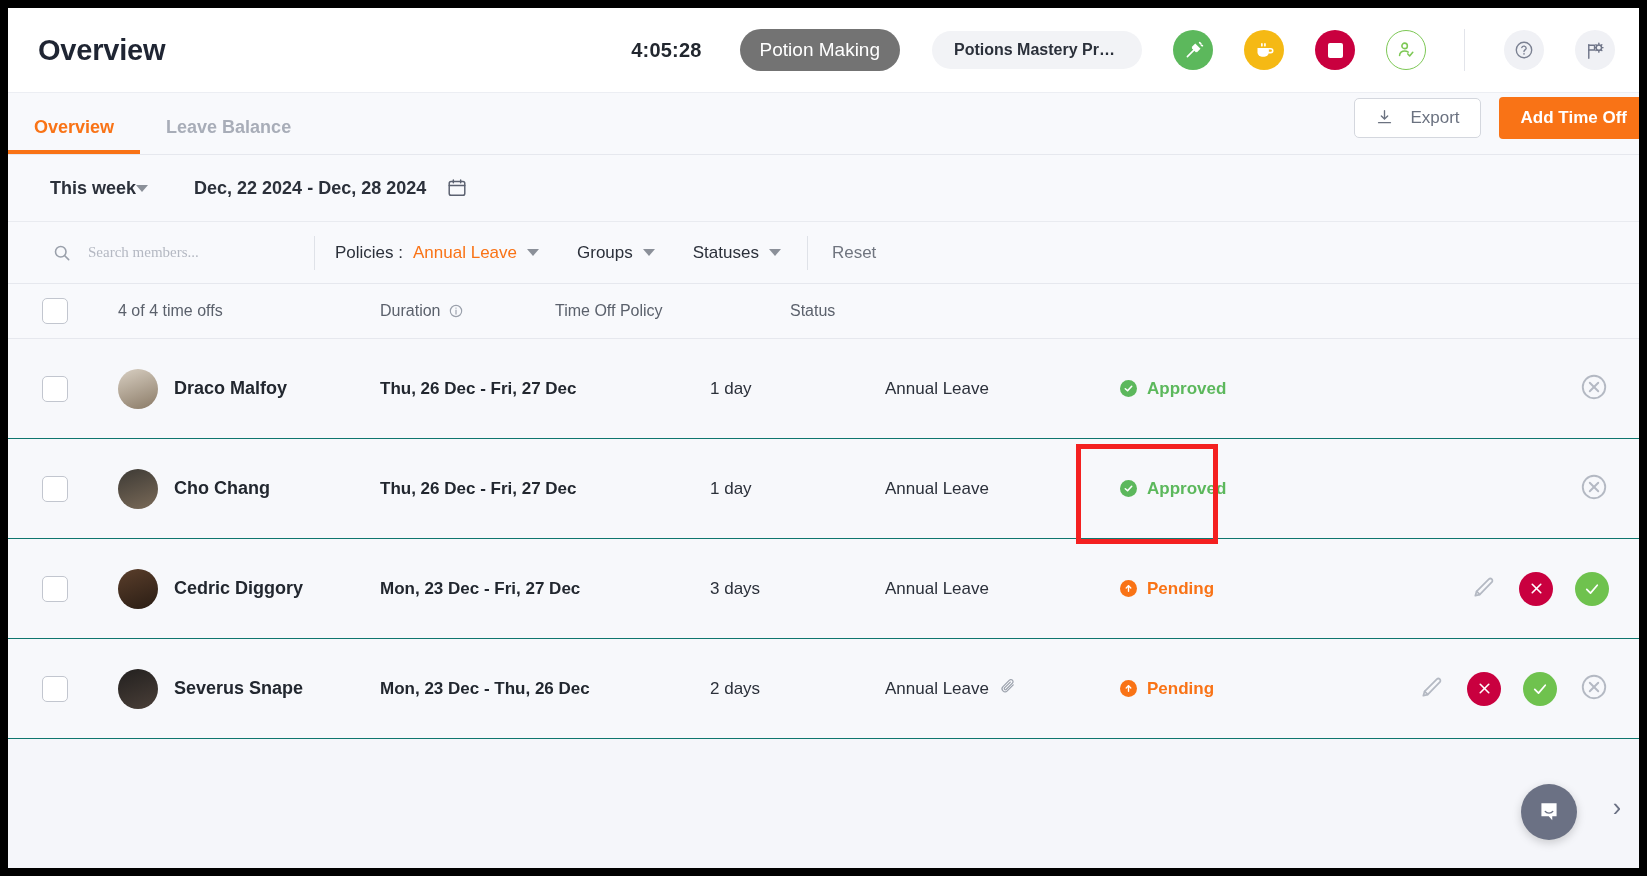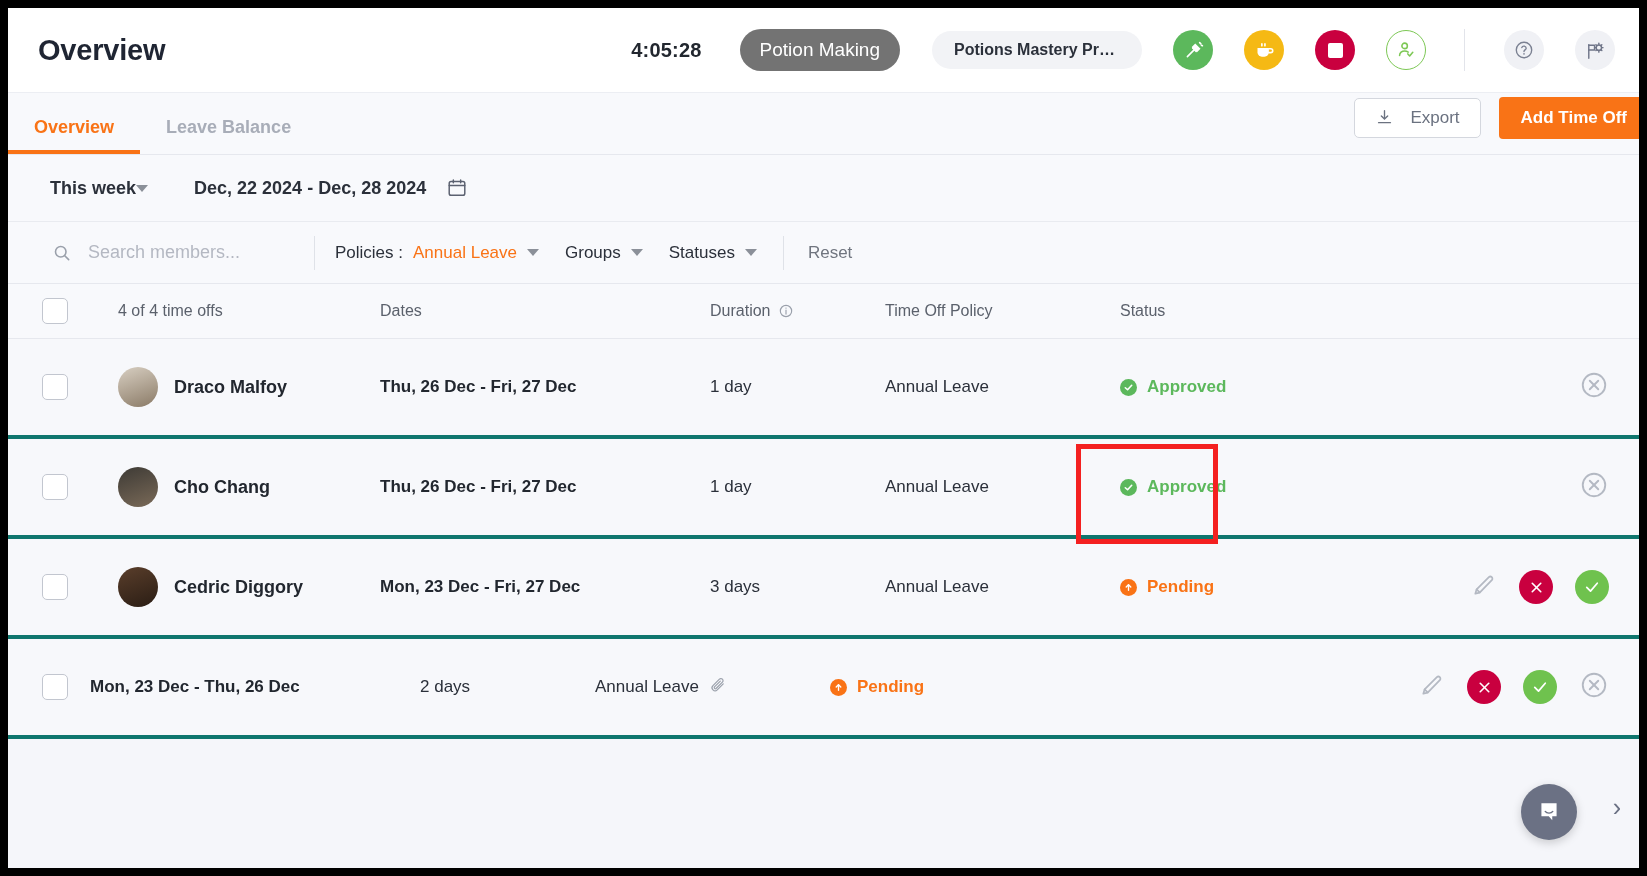--- a/index.html
+++ b/index.html
@@ -169,27 +169,27 @@
   .filterrow {
     height: 62px;
     display: flex; align-items: center;
     padding-left: 44px;
     background: #f8f9fc;
     border-top: 1px solid #e9ebf0;
   }
   .search-wrap { display: flex; align-items: center; gap: 16px; width: 262px; }
   .search-input {
     border: none; background: transparent; outline: none;
-    font-size: 18px; color: #1d4ed8;
-    font-family: Liberation Sans, sans-serif;
+    font-size: 15px; color: #1d4ed8;
+    font-family: Liberation Serif, serif;
     width: 210px;
   }
   .search-input::placeholder { color: #b4b8c2; }
   .sep-v { width: 1px; height: 34px; background: #dfe2e8; }
-  .filters { display: flex; align-items: flex-end; gap: 0; margin-left: 20px; }
+  .filters { display: flex; align-items: flex-end; gap: 12px; margin-left: 20px; }
   .filter-item {
     display: flex; align-items: center; gap: 10px;
     font-size: 17px; color: #2b303a;
     margin-right: 26px;
   }
   .filter-label { color: #2b303a; }
   .filter-value { color: #f97316; font-weight: normal; }
   .reset-link { font-size: 17px; color: #70757f; margin-left: 24px; }
 
   
@@ -198,21 +198,21 @@
     height: 56px;
     background: #f8f9fc;
     border-top: 1px solid #e6e8ee;
     border-bottom: 1px solid #e6e8ee;
     font-size: 16px; color: #5b616c;
   }
   .row {
     display: flex; align-items: center;
     height: 100px;
     background: #f7f8fb;
-    border-bottom: 4px solid #0f766e;
+    border-bottom: 1px solid #0f766e;
     position: relative;
   }
   .c-check { width: 82px; display: flex; justify-content: center; padding-left: 12px; }
   .cbox {
     width: 26px; height: 26px;
     border: 1.6px solid #c2c6cf;
     border-radius: 5px;
     background: #ffffff;
   }
   .c-name { width: 290px; display: flex; align-items: center; gap: 16px; padding-left: 28px; }
@@ -419,21 +419,20 @@
 
     <div class="sep-v"></div>
     <div class="reset-link">Reset</div>
   </div>
 
   <div class="thead">
     <div class="c-check">
       <div class="cbox"></div>
     </div>
     <div class="hd-name">4 of 4 time offs</div>
-    <div class="hd-dates">Dates</div>
     <div class="hd-dur">
       <span>Duration</span>
       <svg width="16" height="16" viewBox="0 0 24 24" fill="none" stroke="#9aa0ab" stroke-width="1.7">
         <circle cx="12" cy="12" r="8.5"></circle>
           <path d="M12 10.6 v6" stroke-linecap="round"></path>
         <circle cx="12" cy="7.6" r="1" fill="#9aa0ab" stroke="none"></circle>
       </svg>
     </div>
     <div class="hd-policy">Time Off Policy</div>
     <div class="hd-status">Status</div>
@@ -536,20 +535,24 @@
             <svg width="18" height="18" viewBox="0 0 24 24" fill="none" stroke="#ffffff" stroke-width="2.3" stroke-linecap="round" stroke-linejoin="round">
               <path d="M5 12.5 L10 17.5 L19 7"></path>
             </svg>
           </span>
         </div>
       </div>
       <div class="row">
         <div class="c-check">
           <div class="cbox"></div>
         </div>
+        <div class="c-name">
+          <div class="avatar" style="background:linear-gradient(160deg,#22201f 0%,#4a3f38 100%)"></div>
+          <span class="av-name">Severus Snape</span>
+        </div>
         <div class="c-dates">Mon, 23 Dec - Thu, 26 Dec</div>
         <div class="c-dur">2 days</div>
         <div class="c-policy">
           <span>Annual Leave</span>
           <span><svg width="18" height="18" viewBox="0 0 24 24" fill="none" stroke="#9aa0ab" stroke-width="1.6" stroke-linecap="round" stroke-linejoin="round">
               <path d="M19 10.5 l-8 8 a4 4 0 0 1 -5.7 -5.7 l8.6 -8.6 a2.8 2.8 0 0 1 4 4 l-8.5 8.5 a1.5 1.5 0 0 1 -2.1 -2.1 l7.8 -7.8"></path>
             </svg></span>
         </div>
         <div class="c-status">
           <span class="dot-pend">

